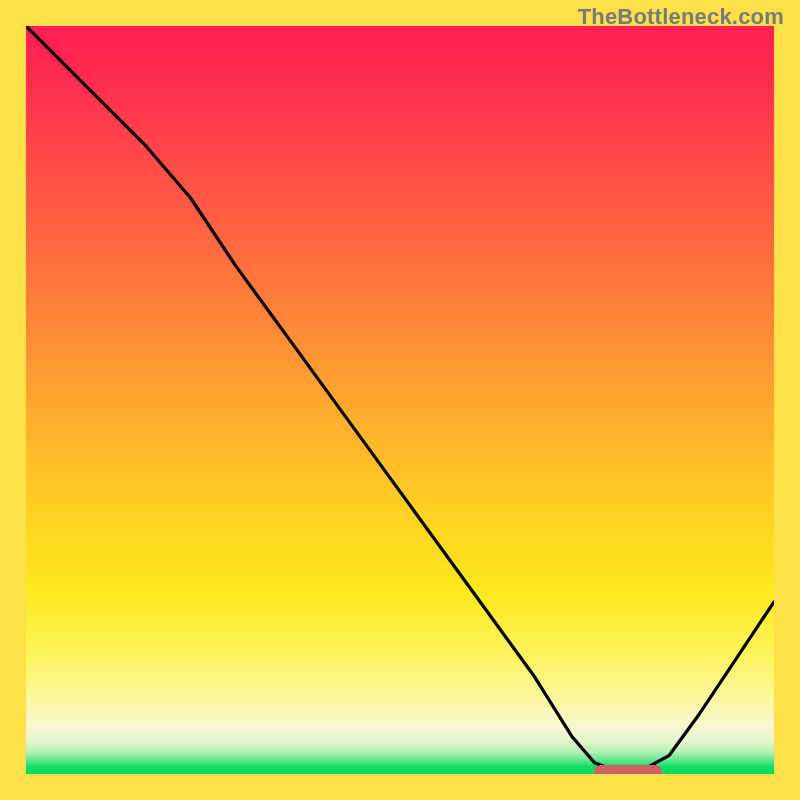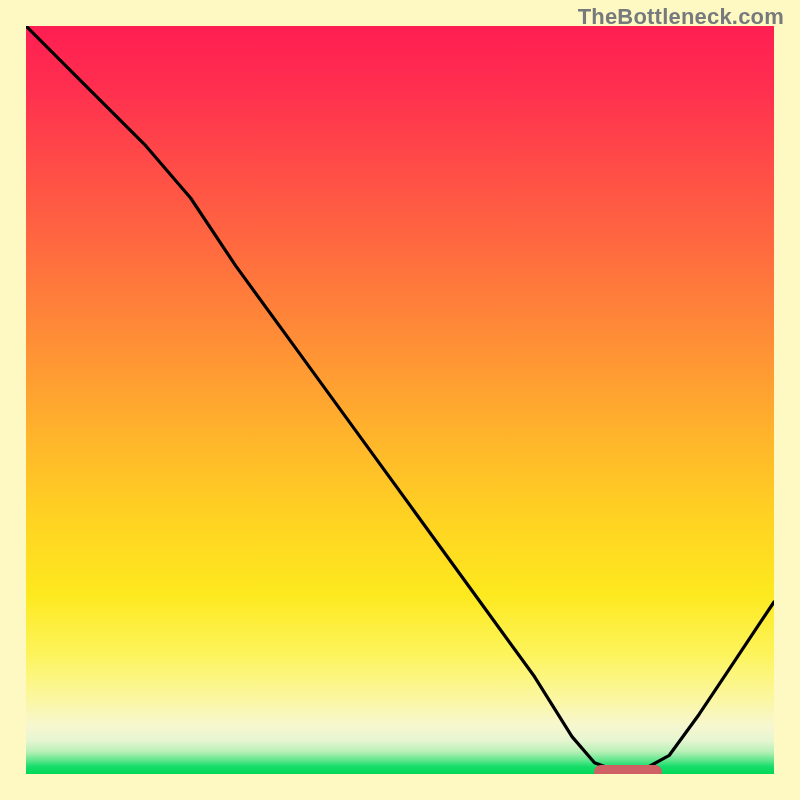--- a/index.html
+++ b/index.html
@@ -7,21 +7,21 @@
     padding: 0;
     width: 800px;
     height: 800px;
     background: #000;
     overflow: hidden;
   }
   .chart-container {
     position: relative;
     width: 800px;
     height: 800px;
-    background: #fef9c3;
+    background: #fde047;
   }
   .plot-area {
     position: absolute;
     left: 26px;
     top: 26px;
     width: 748px;
     height: 748px;
     overflow: hidden;
   }
   

